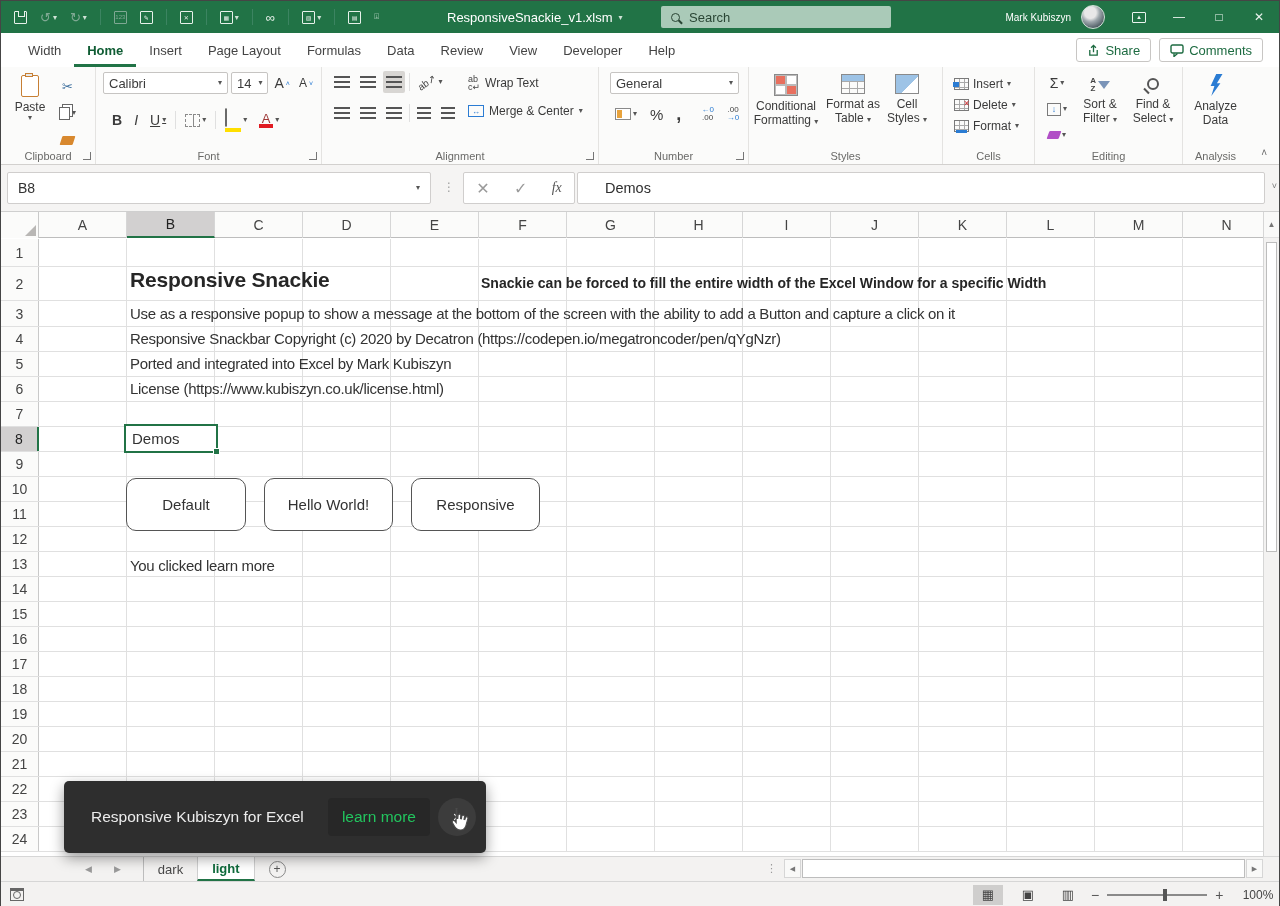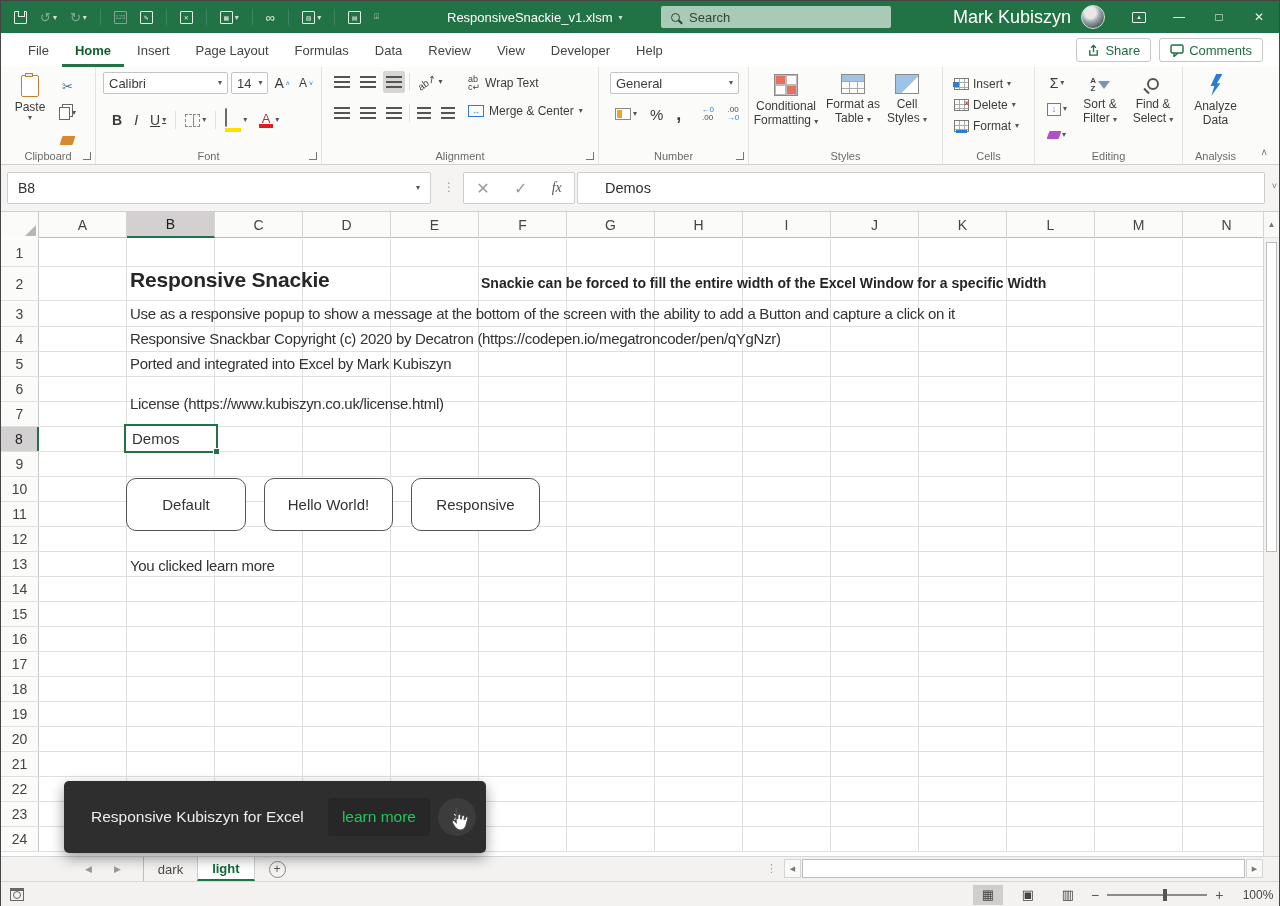--- a/index.html
+++ b/index.html
@@ -17,21 +17,21 @@
   .ic-box{width:13px;height:13px;border:1.5px solid #e7f1ea;border-radius:1px;position:relative;font-size:6px;display:inline-flex;align-items:center;justify-content:center}
   .ic-box.dimb{border-color:#7fa893;color:#7fa893}
   .caret-w{font-size:8px;color:#cfe2d6}
   .doc-title{position:absolute;left:446px;top:0;height:32px;display:flex;align-items:center;gap:6px;font-size:13px;color:#fff}
   .search{position:absolute;left:660px;top:5px;width:230px;height:22px;background:rgba(255,255,255,.62);border-radius:2px;display:flex;align-items:center;gap:9px;padding:0 10px;color:#203b2c}
   .search input{border:none;background:transparent;outline:none;font-size:13px;color:#203b2c;width:170px}
   .search input::placeholder{color:#2a4635}
   .mag{width:9px;height:9px;border:1.6px solid #2a4635;border-radius:50%;position:relative;flex:0 0 auto}
   .mag::after{content:"";position:absolute;width:5px;height:1.6px;background:#2a4635;transform:rotate(45deg);right:-4px;bottom:-2px}
   .tb-right{position:absolute;right:0;top:0;height:32px;display:flex;align-items:center}
-  .user-name{font-size:18px;color:#fff;margin-right:10px}
+  .user-name{font-size:10px;color:#fff;margin-right:10px}
   .avatar{width:24px;height:24px;border-radius:50%;background:radial-gradient(circle at 38% 30%,#e8e8e8 0 28%,#9fa8ad 45%,#4c5a61 78%);margin-right:14px;border:1px solid #cfe2d6}
   .winbtn{width:40px;height:32px;display:flex;align-items:center;justify-content:center;color:#eaf3ee;font-size:12px}
   .ribopts{width:14px;height:11px;border:1.3px solid #eaf3ee;border-radius:1px;display:flex;align-items:center;justify-content:center;font-size:7px}
 
   
   .tabsrow{height:34px;background:#fff;display:flex;align-items:center;padding-left:14px}
   .rtab{padding:0 13px;height:34px;display:flex;align-items:center;font-size:13px;color:#444;cursor:default}
   .rtab.active{color:#0f5c33;font-weight:bold;border-bottom:3px solid #217346;padding-top:3px}
   .tabs-right{margin-left:auto;display:flex;align-items:center;gap:8px;padding-right:16px}
   .pillbtn{display:flex;align-items:center;gap:5px;height:24px;padding:0 10px;border:1px solid #c8c6c4;border-radius:3px;font-size:13px;color:#1d6b41;background:#fff}
@@ -220,21 +220,21 @@
       <span class="winbtn">
           <span>□</span>
         </span>
       <span class="winbtn">
           <span>✕</span>
         </span>
     </div>
   </div>
 
   <div class="tabsrow">
-    <span class="rtab">File</span>
+    <span class="rtab">Width</span>
     <span class="rtab active">Home</span>
     <span class="rtab">Insert</span>
     <span class="rtab">Page Layout</span>
     <span class="rtab">Formulas</span>
     <span class="rtab">Data</span>
     <span class="rtab">Review</span>
     <span class="rtab">View</span>
     <span class="rtab">Developer</span>
     <span class="rtab">Help</span>
     <div class="tabs-right">
@@ -625,21 +625,21 @@
             <span class="rh">24</span>
           </div>
       </div>
 
       <div class="content">
         <div class="sheet-title">Responsive Snackie</div>
         <div class="sheet-subtitle">Snackie can be forced to fill the entire width of the Excel Window for a specific Width</div>
         <div class="bodyline" style="top:93px">Use as a responsive popup to show a message at the bottom of the screen with the ability to add a Button and capture a click on it</div>
         <div class="bodyline" style="top:118px">Responsive Snackbar Copyright (c) 2020 by Decatron (https://codepen.io/megatroncoder/pen/qYgNzr)</div>
         <div class="bodyline" style="top:143px">Ported and integrated into Excel by Mark Kubiszyn</div>
-        <div class="bodyline" style="top:183px">License (https://www.kubiszyn.co.uk/license.html)</div>
+        <div class="bodyline" style="top:168px">License (https://www.kubiszyn.co.uk/license.html)</div>
 
         <div class="selcell">
           <span>Demos</span>
           <span class="handle"></span>
         </div>
 
         <div class="demo-btn" style="left:125px;width:120px">
             <span>Default</span>
           </div>
         <div class="demo-btn" style="left:263px;width:129px">

